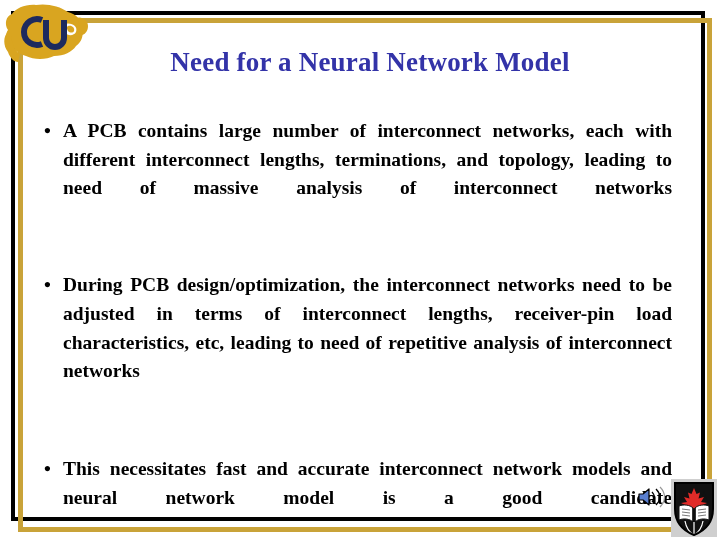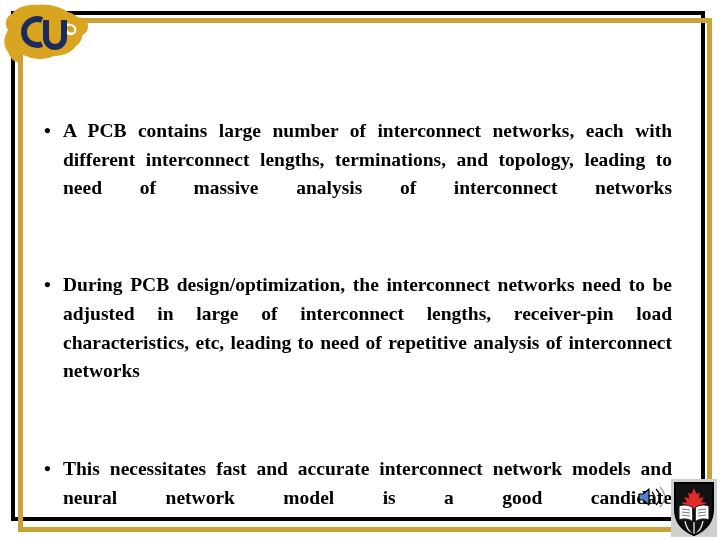--- a/index.html
+++ b/index.html
@@ -150,31 +150,32 @@
       </g>
 
       <g fill="none" stroke="#1d2a5e" stroke-width="6">
         <path d="M40 18 A13 13 0 1 0 40 42"></path>
         <path d="M44 18 L44 36 A9 9 0 0 0 62 36 L62 18"></path>
       </g>
       <path d="M34 14 L34 46" stroke="#1d2a5e" stroke-width="0" fill="none"></path>
     </svg>
   </div>
 
+  <div class="title">Need for a Neural Network Model</div>
 
   <div class="body">
 
     <div class="bullet-row bullet-gap-0">
       <span class="bullet-mark">•</span>
       <span class="bullet-text">A PCB contains large number of interconnect networks, each with different interconnect lengths, terminations, and topology, leading to need of massive analysis of interconnect networks</span>
     </div>
 
     <div class="bullet-row bullet-gap-1">
       <span class="bullet-mark">•</span>
-      <span class="bullet-text">During PCB design/optimization, the interconnect networks need to be adjusted in large of interconnect lengths, receiver-pin load characteristics, etc, leading to need of repetitive analysis of interconnect networks</span>
+      <span class="bullet-text">During PCB design/optimization, the interconnect networks need to be adjusted in terms of interconnect lengths, receiver-pin load characteristics, etc, leading to need of repetitive analysis of interconnect networks</span>
     </div>
 
     <div class="bullet-row bullet-gap-2">
       <span class="bullet-mark">•</span>
       <span class="bullet-text">This necessitates fast and accurate interconnect network models and neural network model is a good candidate</span>
     </div>
 
   </div>
 
   <div class="sound-icon">

